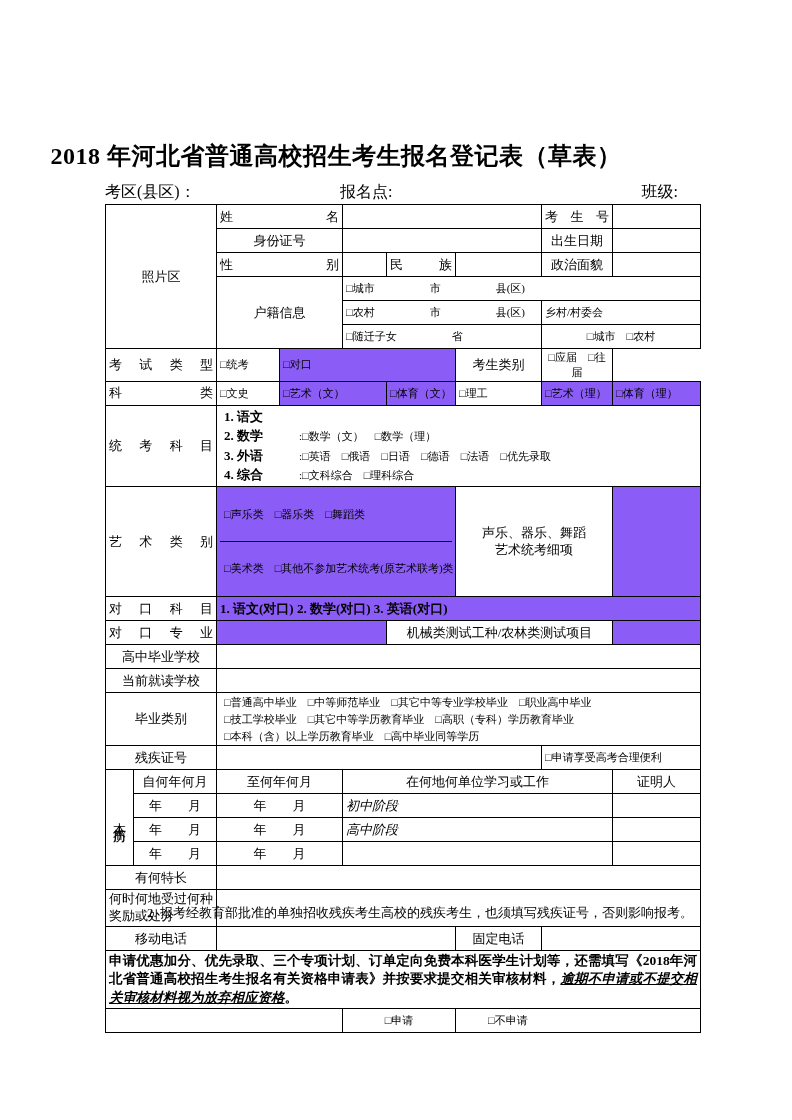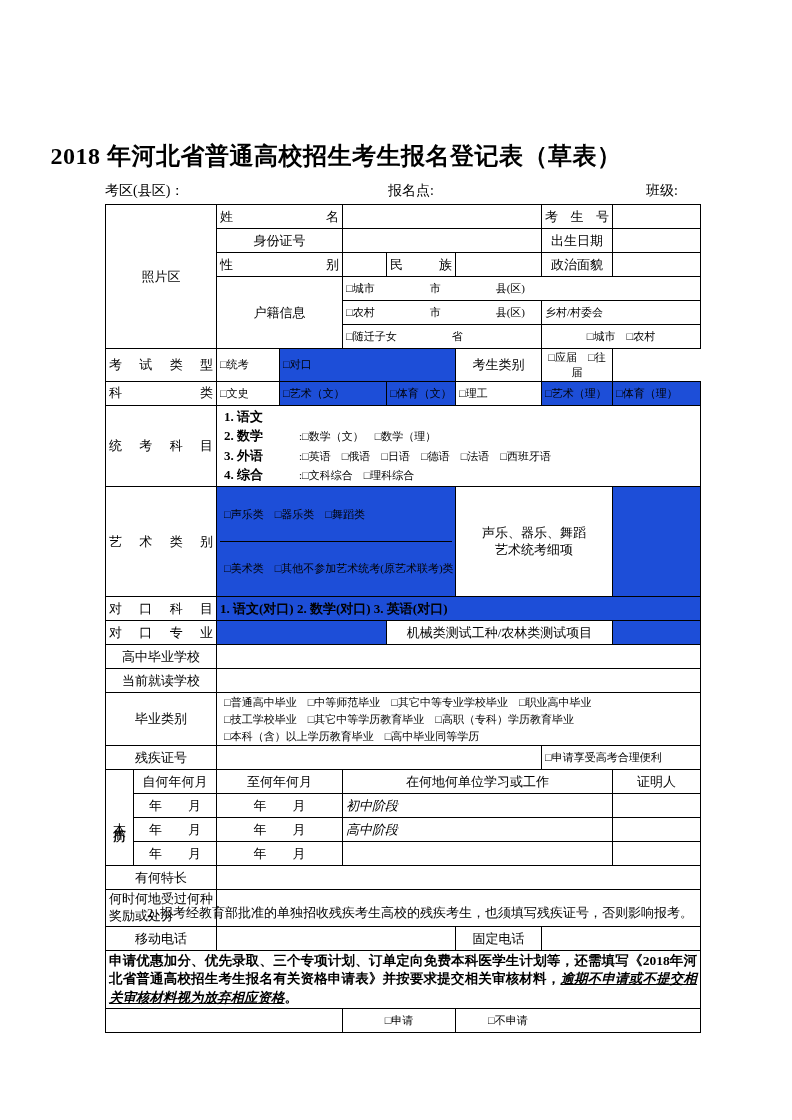--- a/index.html
+++ b/index.html
@@ -18,23 +18,22 @@
     font-weight:bold;
     letter-spacing:0.5px;
     margin:0;
     position:absolute;
     top:140px; left:0; right:0;
   }
 
   .subhead {
     position:absolute;
     top:182px; left:105px; width:595px;
-    font-size:14px;
+    font-size:16px;
     display:flex;
-    gap:48px;
   }
   .subhead .sh1 { width:235px; }
   .subhead .sh2 { width:210px; }
   .subhead .sh3 { flex:1; text-align:right; padding-right:22px;}
 
   table.form {
     position:absolute;
     top:204px; left:105px;
     width:595px;
     border-collapse:collapse;
@@ -48,21 +47,21 @@
     line-height:1.35;
     height:21px;
   }
   .lbl { text-align:center; white-space:nowrap; }
   .lbl-sp {
     text-align:justify;
     text-align-last:justify;
     padding-left:14px; padding-right:14px;
     white-space:nowrap;
   }
-  .gray { background:#1d4ed8; }
+  .gray { background:#8b5cf6; }
   .ctr { text-align:center; }
   .lft { text-align:left; }
   .bold { font-weight:bold; }
   .ital { font-style:italic; }
   .nowrap { white-space:nowrap; }
 
   .cb { font-size:11px; letter-spacing:0;padding-left:36px; }
   td.nest { padding:0; }
 
   .sub { display:block; }
@@ -180,21 +179,21 @@
       <td colspan="2" class="lbl-sp">统 考 科 目</td>
       <td colspan="7" class="lft">
         <div class="stack">
           <div>
             <span class="bold">1. </span><span class="bold">语文</span>
           </div>
           <div>
             <span class="bold">2. </span><span class="bold">数学</span><span class="cb">:□数学（文）　□数学（理）</span>
           </div>
           <div>
-            <span class="bold">3. </span><span class="bold">外语</span><span class="cb">:□英语　□俄语　□日语　□德语　□法语　□西班牙语</span>
+            <span class="bold">3. </span><span class="bold">外语</span><span class="cb">:□英语　□俄语　□日语　□德语　□法语　□优先录取</span>
           </div>
           <div>
             <span class="bold">4. </span><span class="bold">综合</span><span class="cb">:□文科综合　□理科综合</span>
           </div>
         </div>
       </td>
     </tr>
 
     <tr>
       <td colspan="2" class="lbl-sp">艺 术 类 别</td>

